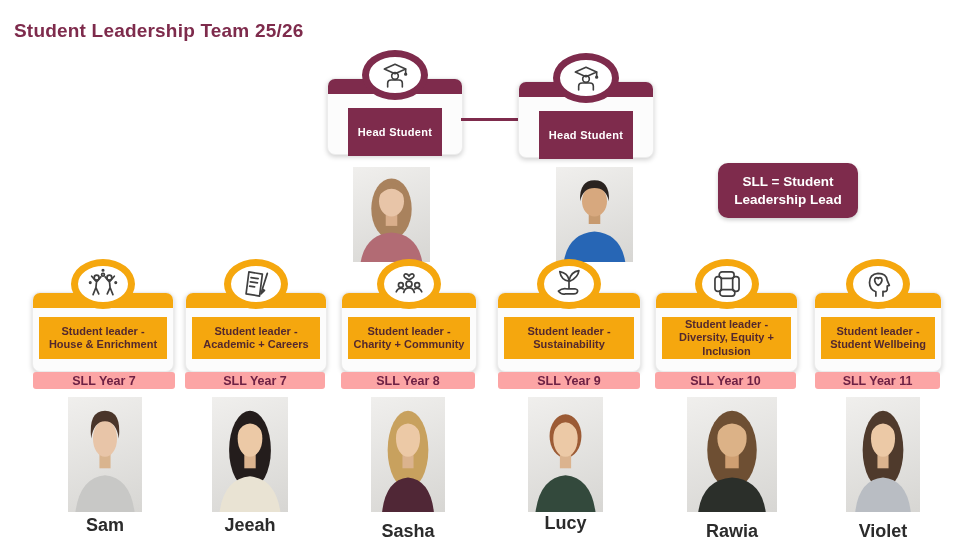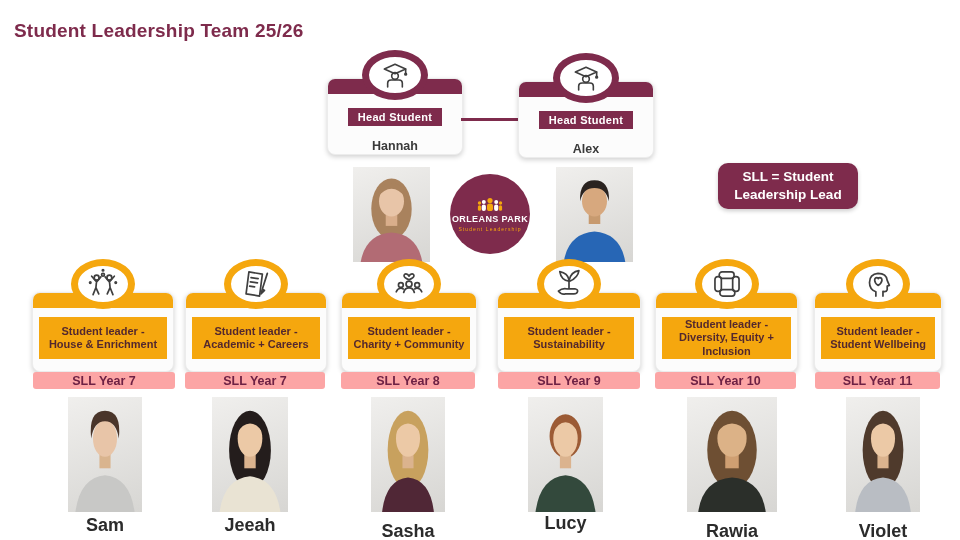--- a/index.html
+++ b/index.html
@@ -13,39 +13,39 @@
   .hcard{position:absolute;width:134px;height:75px;background:#fcfcfc;
          border:1px solid #ececec;border-radius:8px;
          box-shadow:0 2px 5px rgba(0,0,0,.18);text-align:center;}
   .hbar{position:absolute;top:0;left:0;right:0;height:15px;background:#7E2B4C;
         border-radius:7px 7px 0 0;}
   .hcircle{position:absolute;left:50%;transform:translateX(-50%);top:-29px;
            width:66px;height:50px;box-sizing:border-box;border:7px solid #7E2B4C;
            border-radius:50%;background:#fff;display:flex;align-items:center;
            justify-content:center;z-index:2;}
   .hrole{display:inline-block;background:#7E2B4C;color:#fff;font-size:11px;
-         font-weight:bold;padding:3px 10px;margin-top:29px;letter-spacing:.3px;}
+         font-weight:bold;padding:18px 10px;margin-top:29px;letter-spacing:.3px;}
   .hname{margin-top:13px;font-size:12.5px;font-weight:bold;color:#3a3a3a;}
   .hconnect{position:absolute;left:461px;top:118px;width:57px;height:3px;
             background:#7E2B4C;}
 
   
   .photo{position:absolute;background:linear-gradient(160deg,#f0efed,#d7d6d3);
          overflow:hidden;}
   .photo svg{display:block;width:100%;height:100%;}
 
   
   .logo{position:absolute;left:450px;top:174px;width:80px;height:80px;
         border-radius:50%;background:#7E2B4C;display:flex;flex-direction:column;
         align-items:center;justify-content:center;text-align:center;}
   .logo-title{color:#fff;font-size:9px;font-weight:bold;letter-spacing:.4px;margin-top:2px;}
   .logo-sub{color:#F5A70E;font-size:5px;letter-spacing:1.1px;margin-top:2px;}
 
   
-  .legend{position:absolute;left:718px;top:163px;width:140px;height:46px;
+  .legend{position:absolute;left:718px;top:163px;width:140px;height:55px;
           background:#7E2B4C;border-radius:10px;color:#fff;display:flex;
           flex-direction:column;align-items:center;justify-content:center;
           font-size:13.5px;font-weight:bold;line-height:1.3;
           box-shadow:0 2px 4px rgba(0,0,0,.2);}
 
   
   .lcard{position:absolute;top:292px;height:78px;background:#fcfcfc;
          border:1px solid #ececec;border-radius:8px;
          box-shadow:0 2px 5px rgba(0,0,0,.18);}
   .lbar{position:absolute;top:0;left:0;right:0;height:15px;background:#F5A70E;
@@ -111,36 +111,20 @@
   <div class="photo" style="left:353px;top:167px;width:77px;height:95px;">
     <svg viewBox="0 0 80 100" preserveAspectRatio="none">
       <ellipse cx="40" cy="44" rx="21" ry="32" fill="#a9825d"></ellipse>
       <rect x="34" y="48" width="12" height="14" fill="#d9ae8b"></rect>
       <path d="M8 100 Q13 71 40 69 Q67 71 72 100 Z" fill="#b26b74"></path>
       <ellipse cx="40" cy="36" rx="13" ry="16" fill="#e8c5a8"></ellipse>
       <path d="M26 32 Q27 17 40 17 Q53 17 54 32 Q48 23 40 23 Q32 23 26 32 Z" fill="#a9825d"></path>
     </svg>
   </div>
 
-  <div class="logo">
-    <svg width="26" height="15" viewBox="0 0 26 15">
-      <circle cx="2.5" cy="6" r="1.7" fill="#F5A70E"></circle>
-        <rect x="0.9" y="8.2" width="3.2" height="5.6" rx="1.6" fill="#F5A70E"></rect>
-      <circle cx="6.8" cy="5" r="2" fill="#fff"></circle>
-        <rect x="4.7" y="7.6" width="4.2" height="6.4" rx="2" fill="#fff"></rect>
-      <circle cx="13" cy="3.5" r="2.6" fill="#F5A70E"></circle>
-        <rect x="10" y="6.6" width="6" height="7.4" rx="2.6" fill="#F5A70E"></rect>
-      <circle cx="19.2" cy="5" r="2" fill="#fff"></circle>
-        <rect x="17.1" y="7.6" width="4.2" height="6.4" rx="2" fill="#fff"></rect>
-      <circle cx="23.5" cy="6" r="1.7" fill="#F5A70E"></circle>
-        <rect x="21.9" y="8.2" width="3.2" height="5.6" rx="1.6" fill="#F5A70E"></rect>
-    </svg>
-    <div class="logo-title">ORLEANS PARK</div>
-    <div class="logo-sub">Student Leadership</div>
-  </div>
 
   <div class="photo" style="left:556px;top:167px;width:77px;height:95px;">
     <svg viewBox="0 0 80 100" preserveAspectRatio="none">
       <rect x="34" y="44" width="12" height="16" fill="#c79a6f"></rect>
       <path d="M8 100 Q13 70 40 68 Q67 70 72 100 Z" fill="#2766b5"></path>
       <ellipse cx="40" cy="36" rx="13" ry="16" fill="#d7a87e"></ellipse>
       <path d="M25 36 Q24 14 40 14 Q56 14 55 36 Q52 22 40 22 Q28 22 25 36 Z" fill="#2a2320"></path>
     </svg>
   </div>
 

